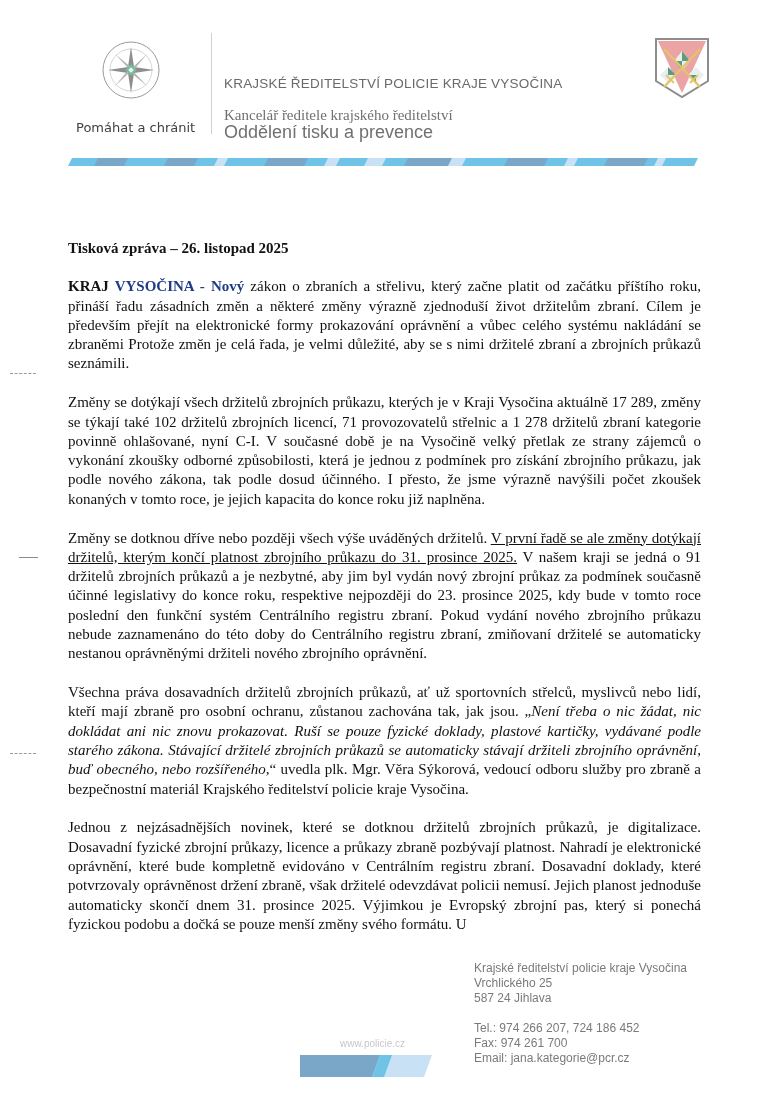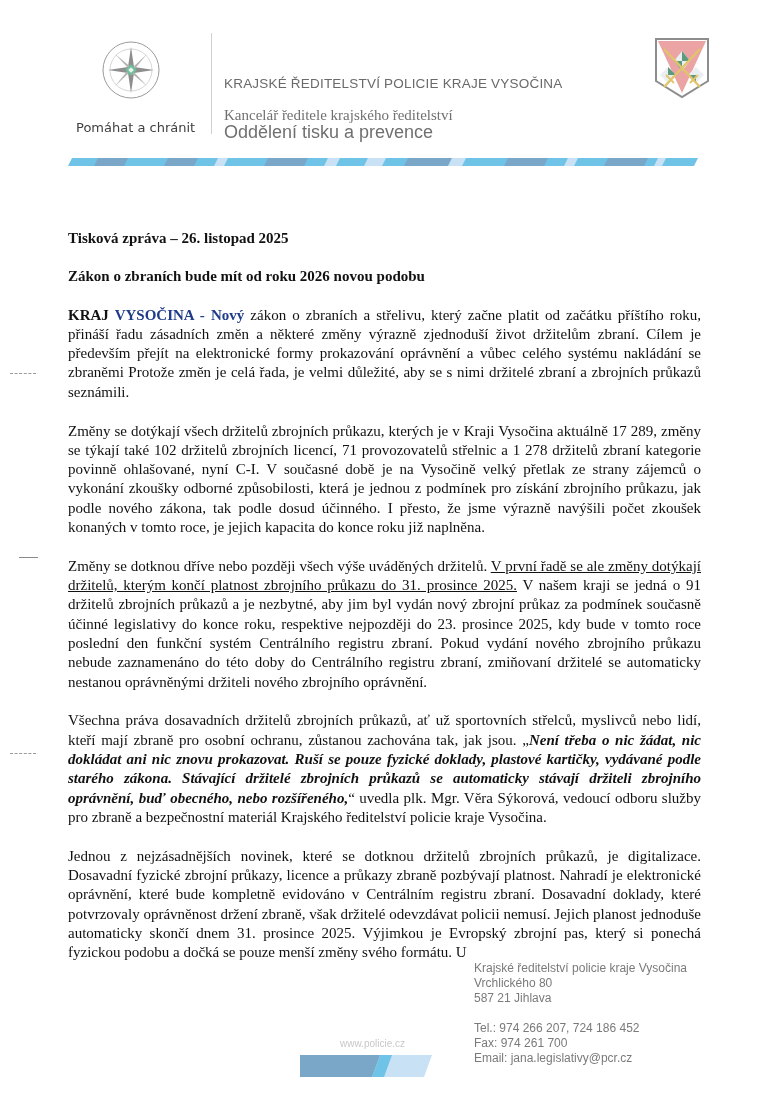--- a/index.html
+++ b/index.html
@@ -8,26 +8,26 @@
   .hdr-logo { position:absolute; left:101px; top:40px; width:60px; height:60px; }
   .hdr-motto { position:absolute; left:76px; top:120px; font-family:"DejaVu Sans", sans-serif; font-size:13px; color:#404040; letter-spacing:0; }
   .hdr-vline { position:absolute; left:211px; top:33px; width:1px; height:101px; background:#d0d0d0; }
   .hdr-title { position:absolute; left:224px; top:76px; font-family:"Liberation Sans", sans-serif; font-size:13.5px; color:#6a6a6a; letter-spacing:0.2px; }
   .hdr-office { position:absolute; left:224px; top:107px; font-family:Liberation Serif, serif; font-size:15px; color:#707070; }
   .hdr-dept { position:absolute; left:224px; top:122px; font-family:"Liberation Sans", sans-serif; font-size:18px; color:#707070; }
   .hdr-crest { position:absolute; left:654px; top:37px; width:56px; height:62px; }
   .stripe { position:absolute; left:68px; top:158px; width:634px; height:8px; }
 
   .content { position:absolute; left:68px; top:224px; width:633px; font-size:15px; line-height:19.3px; }
-  .date-line { font-weight:bold; margin:5px 0 19px 0; }
+  .date-line { font-weight:bold; margin:15px 0 19px 0; }
   .headline { font-weight:bold; margin:0 0 19px 0; }
   .para { text-align:justify; margin:0 0 19.5px 0; }
   .u { text-decoration:underline; }
   .link { color:#1f3c88; }
-  i { font-style:italic;font-weight:bold; }
+  i { font-style:italic; }
 
   .margin-mark { position:absolute; left:10px; height:1px; }
   .mm1 { top:373px; width:26px; border-top:1px dashed #9a9a9a; }
   .mm2 { top:557px; left:19px; width:19px; background:#8a8a8a; }
   .mm3 { top:753px; width:26px; border-top:1px dashed #9a9a9a; }
 
   .ftr-web { position:absolute; left:340px; top:1038px; font-family:"Liberation Sans", sans-serif; font-size:10px; color:#c8c8c8; }
   .ftr-stripe { position:absolute; left:300px; top:1055px; width:132px; height:22px; }
   .ftr-block { position:absolute; left:474px; top:961px; font-family:"Liberation Sans", sans-serif; font-size:12px; line-height:15px; color:#7a7a7a; }
   .ftr-block div { white-space:nowrap; }
@@ -80,21 +80,20 @@
   <polygon points="590,0 598,0 594,8 586,8" fill="#c9e1f4"></polygon>
 </svg>
 
 <div class="margin-mark mm1"></div>
 <div class="margin-mark mm2"></div>
 <div class="margin-mark mm3"></div>
 
 <div class="content">
   <div class="date-line">Tisková zpráva – 26. listopad 2025</div>
   <div class="headline">
-    <div>Zákon o zbraních bude mít od roku 2026 novou podobu</div>
   </div>
 
   <p class="para"><b>KRAJ </b><b><span class="link" style="font-weight:bold">VYSOČINA - Nový</span></b><span> zákon o zbraních a střelivu, který začne platit od začátku příštího roku, přináší řadu zásadních změn a některé změny výrazně zjednoduší život držitelům zbraní. Cílem je především přejít na elektronické formy prokazování oprávnění a vůbec celého systému nakládání se zbraněmi Protože změn je celá řada, je velmi důležité, aby se s nimi držitelé zbraní a zbrojních průkazů seznámili.</span></p>
 
   <p class="para">Změny se dotýkají všech držitelů zbrojních průkazu, kterých je v Kraji Vysočina aktuálně 17 289, změny se týkají také 102 držitelů zbrojních licencí, 71 provozovatelů střelnic a 1 278 držitelů zbraní kategorie povinně ohlašované, nyní C-I.  V současné době je na Vysočině velký přetlak ze strany zájemců o vykonání zkoušky odborné způsobilosti, která je jednou z podmínek pro získání zbrojního průkazu, jak podle nového zákona, tak podle dosud účinného. I přesto, že jsme výrazně navýšili počet zkoušek konaných v tomto roce, je jejich kapacita do konce roku již naplněna.</p>
 
   <p class="para"><span>Změny se dotknou dříve nebo později všech výše uváděných držitelů. </span><span class="u">V první řadě se ale změny dotýkají držitelů, kterým končí platnost zbrojního průkazu do 31. prosince 2025.</span><span> V našem kraji se jedná o 91 držitelů zbrojních průkazů a je nezbytné, aby jim byl vydán nový zbrojní průkaz za podmínek současně účinné legislativy do konce roku, respektive nejpozději do 23. prosince 2025, kdy bude v tomto roce poslední den funkční systém Centrálního registru zbraní. Pokud vydání nového zbrojního průkazu nebude zaznamenáno do této doby do Centrálního registru zbraní, zmiňovaní držitelé se automaticky nestanou oprávněnými držiteli nového zbrojního oprávnění.</span></p>
 
   <p class="para"><span>Všechna práva dosavadních držitelů zbrojních průkazů, ať už sportovních střelců, myslivců nebo lidí, kteří mají zbraně pro osobní ochranu, zůstanou zachována tak, jak jsou. „</span><i>Není třeba o nic žádat, nic dokládat ani nic znovu prokazovat. Ruší se pouze fyzické doklady, plastové kartičky, vydávané podle starého zákona. Stávající držitelé zbrojních průkazů se automaticky stávají držiteli zbrojního oprávnění, buď obecného, nebo rozšířeného,</i><span>“ uvedla plk. Mgr. Věra Sýkorová, vedoucí odboru služby pro zbraně a bezpečnostní materiál Krajského ředitelství policie kraje Vysočina.</span></p>
 
@@ -102,19 +101,19 @@
 </div>
 
 <div class="ftr-web">www.policie.cz</div>
 <svg class="ftr-stripe" viewBox="0 0 132 22" preserveAspectRatio="none">
   <polygon points="0,0 132,0 124,22 0,22" fill="#c9e1f4"></polygon>
   <polygon points="0,0 80,0 72,22 0,22" fill="#7aa6c8"></polygon>
   <polygon points="80,0 92,0 84,22 72,22" fill="#6fc3e6"></polygon>
 </svg>
 <div class="ftr-block">
   <div>Krajské ředitelství policie kraje Vysočina</div>
-  <div>Vrchlického 80</div>
-  <div>587 21 Jihlava</div>
+  <div>Vrchlického 25</div>
+  <div>587 24 Jihlava</div>
   <div class="gap"></div>
   <div>Tel.: 974 266 207, 724 186 452</div>
   <div>Fax: 974 261 700</div>
-  <div>Email: jana.legislativy@pcr.cz</div>
+  <div>Email: jana.kategorie@pcr.cz</div>
 </div>
 
 </body></html>

